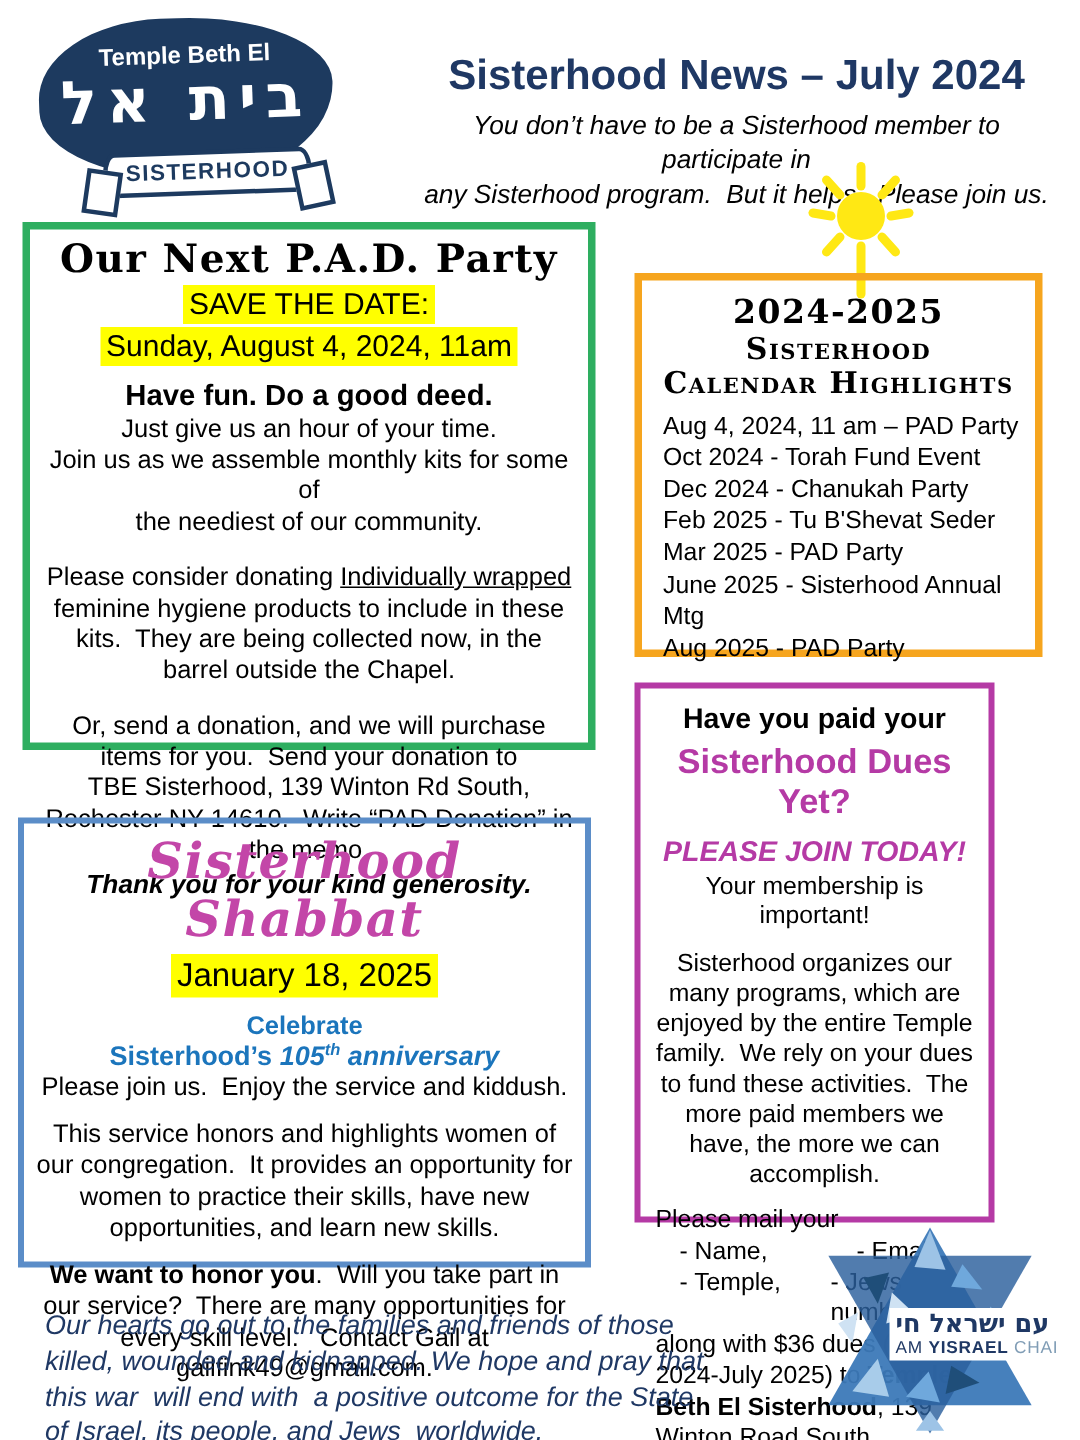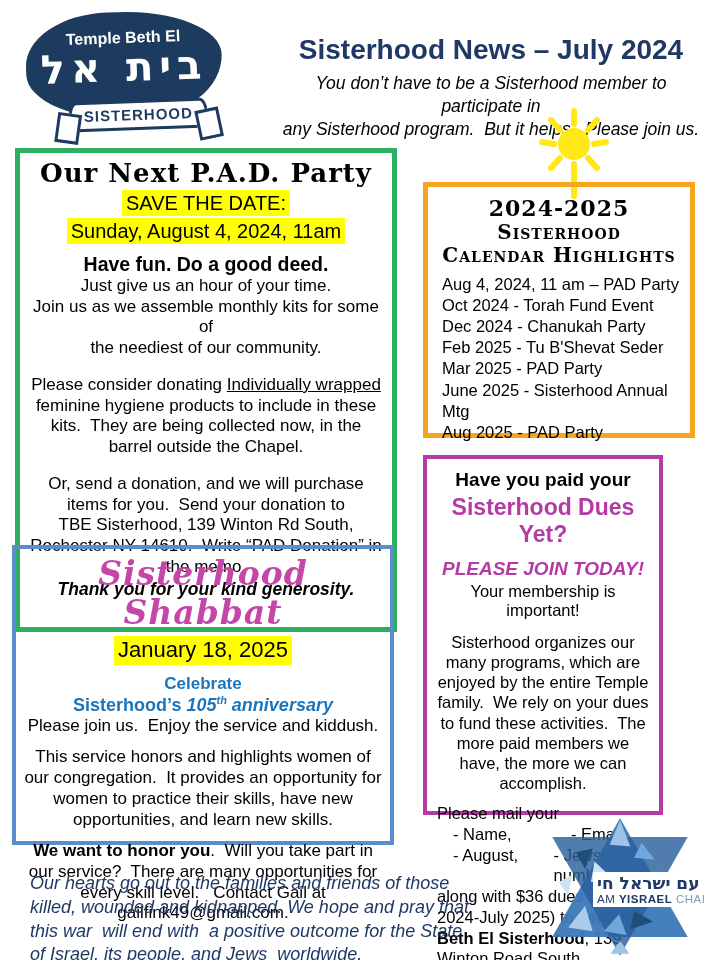--- a/index.html
+++ b/index.html
@@ -43,21 +43,21 @@
   .sun line { stroke:var(--sun,#ffe814); stroke-width:6; stroke-linecap:round; }
   .hs-text { position:relative; z-index:1; font-family:"DejaVu Sans",sans-serif; font-size:26px; }
 
   
   .box { position:absolute; box-sizing:border-box; background:transparent; text-align:center; }
   .body-17 { font-size:17px; line-height:1.22; white-space:pre-wrap; }
   .hl { display:inline-block; background:var(--highlight,#ffff00); font-size:20px; line-height:1.3; padding:0 4px; }
   .u { text-decoration:underline; }
   sup { font-size:11px; }
 
-  .pad-box { left:15px; top:148px; width:382px; height:484px; border:5px solid var(--green,#2eae60); padding:5px 8px; }
+  .pad-box { left:15px; top:148px; width:382px; height:352px; border:5px solid var(--green,#2eae60); padding:5px 8px; }
   .pad-title { font-family:"DejaVu Serif",serif; font-weight:bold; font-size:26px; letter-spacing:1px; }
   .hl-line { margin-top:2px; }
   .pad-tagline { font-size:19.5px; font-weight:bold; margin-top:9px; }
   .pad-para { margin-top:16px; }
   .pad-thanks { font-size:17.5px; font-weight:bold; font-style:italic; margin-top:1px; }
 
   .cal-box { left:423px; top:182px; width:272px; height:256px; border:5px solid var(--orange,#f6a51e); padding:8px 6px; }
   .cal-year { font-size:22px; font-weight:bold; letter-spacing:1px; font-family:"DejaVu Serif",serif; }
   .cal-t { font-size:20px; font-weight:bold; font-variant:small-caps; letter-spacing:1px; font-family:"DejaVu Serif",serif; line-height:1.15; }
   .cal-list { text-align:left; margin-top:7px; padding-left:8px; font-size:16.5px; line-height:1.28; }
@@ -163,21 +163,21 @@
     <div class="dues-join">PLEASE JOIN TODAY!</div>
     <div class="dues-important">Your membership is important!</div>
     <div class="dues-para">Sisterhood organizes our many programs, which are enjoyed by the entire Temple family.  We rely on your dues to fund these activities.  The more paid members we have, the more we can accomplish.</div>
     <div class="dues-mail">
       <div>Please mail your</div>
       <div class="mail-row">
         <span class="c1">- Name,</span>
         <span>- Email,</span>
       </div>
       <div class="mail-row">
-        <span class="c1">- August,</span>
+        <span class="c1">- Temple,</span>
         <span>- Jews number,</span>
       </div>
       <div class="mail-tail"><span>along with $36 dues (July 2024-July 2025) to </span><b>Temple Beth El Sisterhood</b><span>, 139 Winton Road South, Rochester, NY 14610.</span></div>
     </div>
   </div>
 
   <div class="box shabbat-box">
     <div class="shabbat-title">Sisterhood Shabbat</div>
     <div class="shabbat-date"><span class="hl">January 18, 2025</span></div>
     <div class="celebrate">Celebrate</div>

